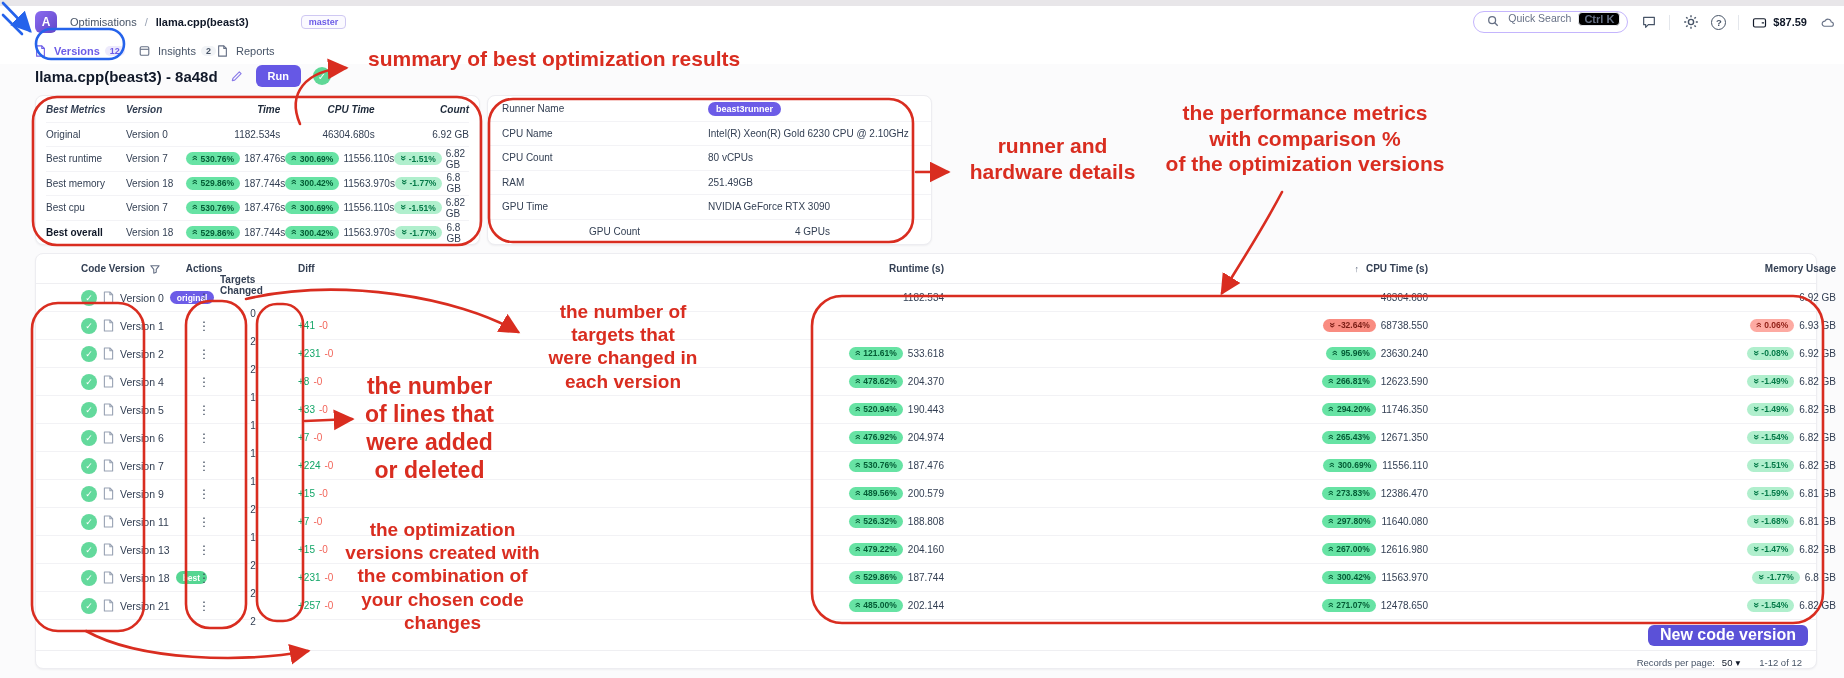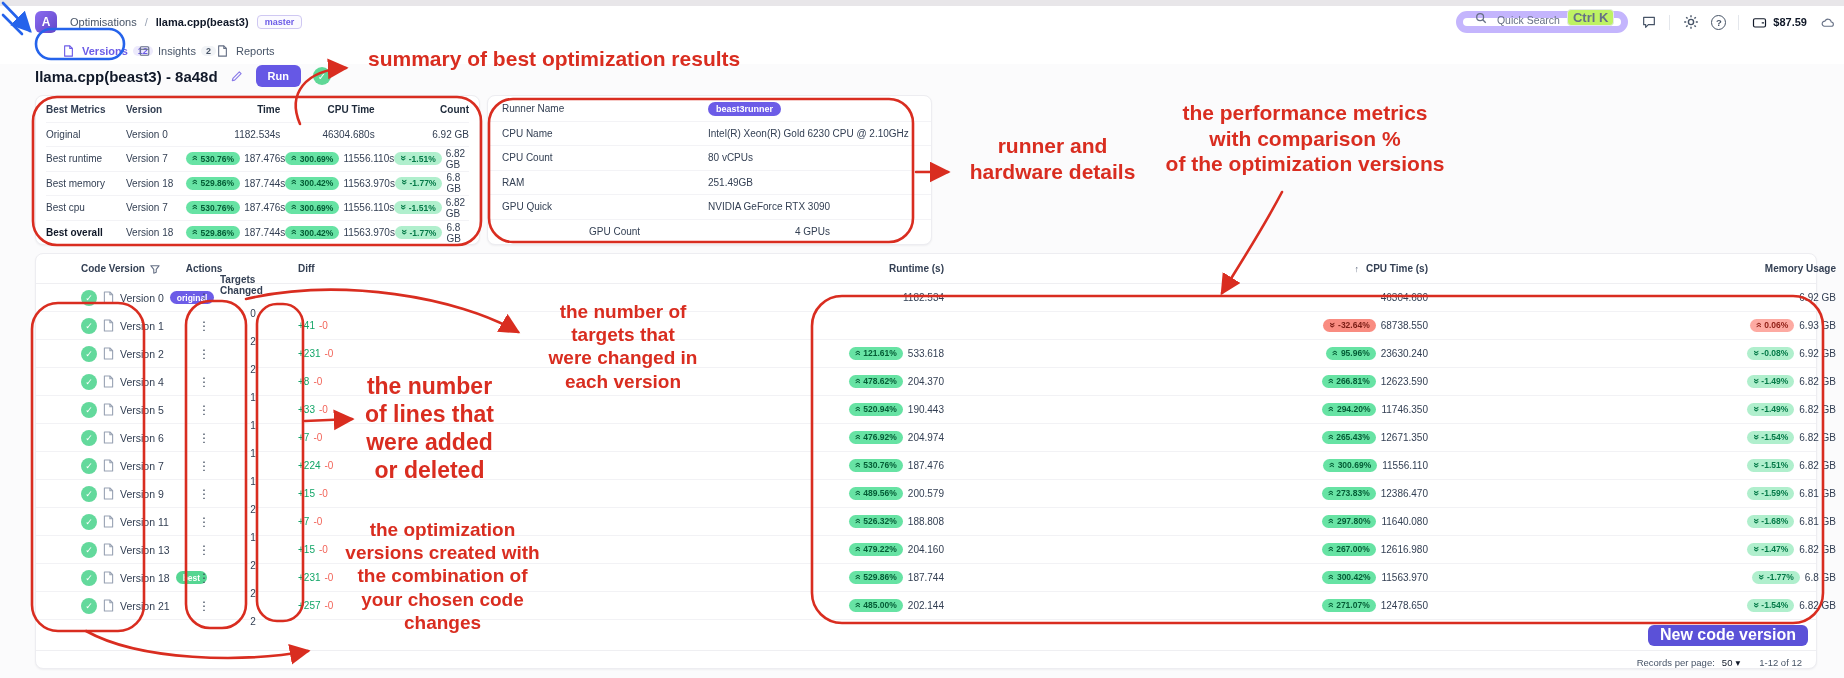--- a/index.html
+++ b/index.html
@@ -11,57 +11,57 @@
   
   .topbar { position:absolute; top:6px; left:0; width:100%; height:32px; background:#fff; }
   .logo { position:absolute; left:35px; top:5px; width:22px; height:22px; border-radius:6px;
           background:linear-gradient(135deg,#8b6cf0,#6246c8); color:#fff; font-weight:bold; font-size:12px;
           display:flex; align-items:center; justify-content:center; }
   .breadcrumb { position:absolute; left:70px; top:0; height:32px; display:flex; align-items:center; gap:8px; font-size:11px; }
   .crumb-root { color:#475467; cursor:pointer; }
   .crumb-sep { color:#98a2b3; }
   .crumb-cur { color:#101828; font-weight:bold; }
   .branch-badge { border:1px solid #cfc8f2; color:#6c5ce7; background:#fbfaff; font-size:9px; font-weight:bold;
-                  border-radius:4px; padding:1px 7px; }
+                  border-radius:4px; padding:1px 7px;margin-left:44px; }
   .topbar-right { position:absolute; right:8px; top:0; height:32px; display:flex; align-items:center; gap:12px; }
-  .search-pill { display:flex; align-items:flex-end; gap:7px; border:7px solid #c4b5fd; border-radius:14px;
+  .search-pill { display:flex; align-items:flex-start; gap:7px; border:1px solid #c4b5fd; border-radius:14px;
                  height:22px; padding:0 7px 0 10px; color:#667085; font-size:10.5px; cursor:pointer; background:#fff; }
-  .kbd { background:#bef264; border:1px solid #e4e7ec; border-radius:4px; font-size:13px; padding:0px 5px; color:#667085; font-weight:bold; }
+  .kbd { background:#000000; border:1px solid #e4e7ec; border-radius:4px; font-size:11px; padding:0px 5px; color:#667085; font-weight:bold; }
   .tb-icon { width:17px; height:17px; display:flex; align-items:center; justify-content:center; color:#475467; cursor:pointer; }
   .tb-icon svg { display:block; }
   .vdiv { width:1px; height:15px; background:#e4e7ec; }
   .balance { display:flex; align-items:center; gap:5px; font-size:11px; font-weight:bold; color:#101828; cursor:pointer; }
   .help-circ { width:15px; height:15px; border:1.4px solid #475467; border-radius:50%; font-size:9.5px; font-weight:bold;
                color:#475467; display:flex; align-items:center; justify-content:center; }
 
   
   .tabsrow { position:absolute; top:38px; left:0; width:100%; height:26px; background:#fff; }
   .tab { position:absolute; top:0; height:26px; display:flex; align-items:center; gap:5px; font-size:11px; color:#475467; cursor:pointer; }
   .tab.active { color:#6c5ce7; font-weight:bold; }
   .tab-count { border-radius:8px; padding:0px 5px; font-size:9px; font-weight:bold; }
   .tab.active .tab-count { background:#edeafc; color:#6c5ce7; }
   .tab .tab-count.gray { background:#f2f4f7; color:#475467; }
-  .tab-versions { left:60px;text-align:right; } .tab-insights { left:136px; } .tab-reports { left:214px; }
+  .tab-versions { left:32px;text-align:right; } .tab-insights { left:136px; } .tab-reports { left:214px; }
 
   
   .titlerow { position:absolute; top:63px; left:35px; display:flex; align-items:center; gap:12px; height:26px; }
   .page-title { font-size:15px; font-weight:bold; color:#101828; }
   .pencil { color:#8b7ce8; cursor:pointer; display:flex; }
   .run-btn { background:#6658e5; color:#fff; border:none; border-radius:6px; font-size:11px; font-weight:bold;
              height:22px; padding:0 12px; cursor:pointer; font-family:inherit; }
   .okc { width:18px; height:18px; border-radius:50%; background:#5fd796; color:#fff; font-size:10px;
          display:flex; align-items:center; justify-content:center; }
 
   
   .card { position:absolute; background:#fff; border:1px solid #ededf1; border-radius:8px;
           box-shadow:0 1px 2px rgba(16,24,40,.05); }
   .bm-card { left:35px; top:95px; width:445px; height:150px; padding:2px 10px; }
   .bm-row { display:flex; align-items:center; height:24.5px; border-bottom:1px solid #f3f3f6; font-size:10px; }
   .bm-row:last-child { border-bottom:none; }
-  .bm-head { font-weight:bold; color:#1d2939; font-size:10px; }
+  .bm-head { font-weight:bold; color:#1d2939; font-size:10px;font-style:italic; }
   .bm-metric { width:80px; color:#344054; }
   .bm-version { width:60px; color:#344054; }
   .bm-num { flex:1; display:flex; align-items:center; justify-content:flex-end; gap:4px; color:#344054; }
   .bm-row.bold .bm-metric { font-weight:bold; color:#101828; }
   .bm-h-num { flex:1; text-align:right; }
 
   .runner-card { left:487px; top:95px; width:445px; height:150px; padding:1px 0; }
   .rn-row { display:flex; align-items:center; height:24.5px; border-bottom:1px solid #f3f3f6; font-size:10px; padding:0 14px; }
   .rn-row:last-child { border-bottom:none;justify-content:center; }
   .rn-label { width:206px; color:#344054; }
@@ -323,21 +323,21 @@
         </div>
         <div class="rn-row">
           <span class="rn-label">CPU Count</span>
           <span class="rn-value">80 vCPUs</span>
         </div>
         <div class="rn-row">
           <span class="rn-label">RAM</span>
           <span class="rn-value">251.49GB</span>
         </div>
         <div class="rn-row">
-          <span class="rn-label">GPU Quick</span>
+          <span class="rn-label">GPU Time</span>
           <span class="rn-value">NVIDIA GeForce RTX 3090</span>
         </div>
         <div class="rn-row">
           <span class="rn-label">GPU Count</span>
           <span class="rn-value">4 GPUs</span>
         </div>
       </div>
   </section>
 
   <section class="card main-card">

